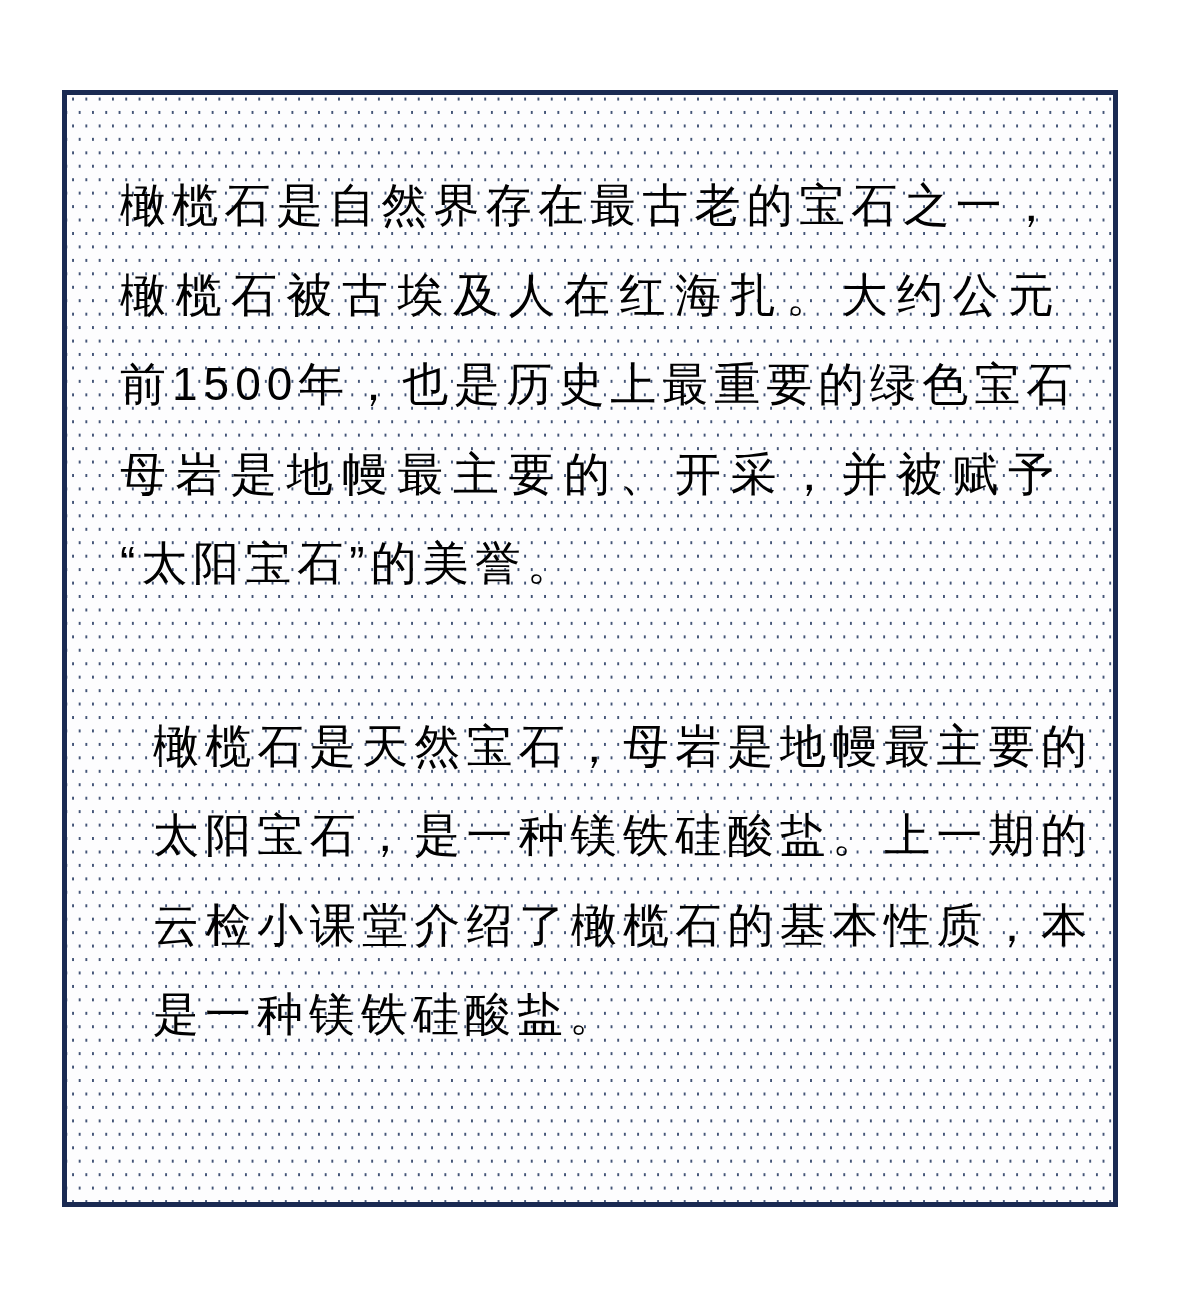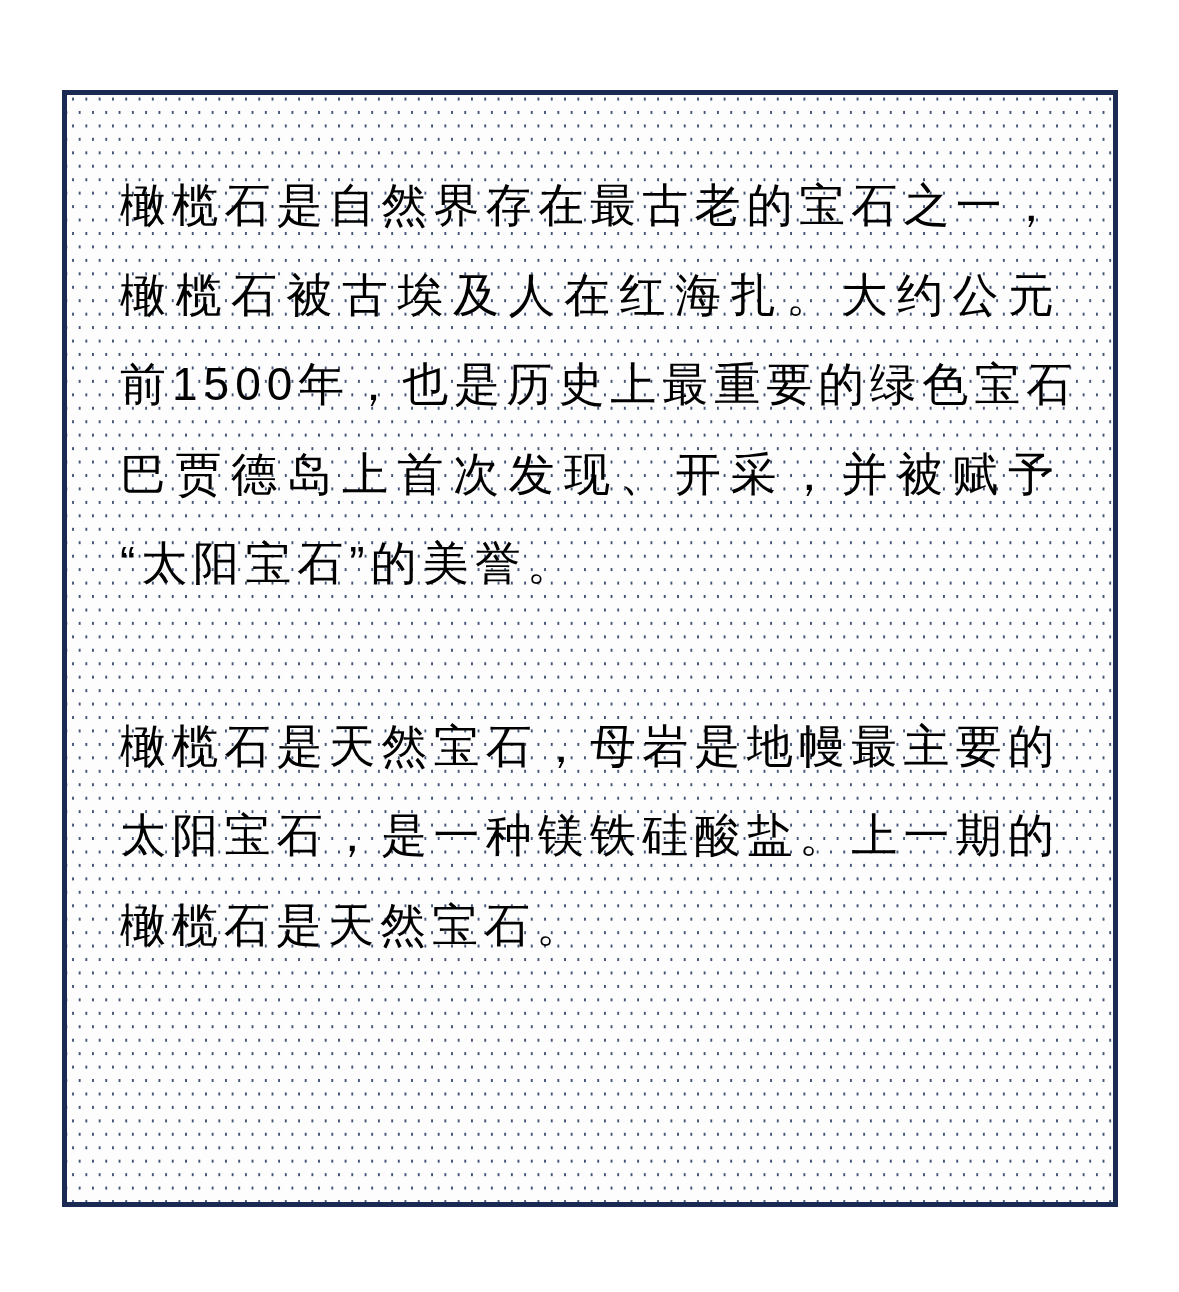--- a/index.html
+++ b/index.html
@@ -40,20 +40,21 @@
   .paragraph {
     width: 940px;
     color: #000000;
     font-size: 46px;
     font-weight: 300;
     line-height: 89.5px;
     letter-spacing: 6px;
   }
   .paragraph + .paragraph {
     margin-top: 93px;
+    margin-left: 33px;
   }
   .line {
     height: 89.5px;
     text-align: justify;
     text-align-last: justify;
     white-space: nowrap;
     overflow: visible;
   }
   .line.last {
     text-align: right;
@@ -64,25 +65,26 @@
 <body>
 
 <div class="page">
   <div class="card">
     <div class="card-inner">
 
       <div class="paragraph">
         <div class="line">橄榄石是自然界存在最古老的宝石之一，</div>
         <div class="line">橄榄石被古埃及人在红海扎。大约公元</div>
         <div class="line">前1500年，也是历史上最重要的绿色宝石</div>
-        <div class="line">巴贾德岛上首次发现、开采，并被赋予</div>
+        <div class="line">母岩是地幔最主要的、开采，并被赋予</div>
         <div class="line last">“太阳宝石”的美誉。</div>
       </div>
 
       <div class="paragraph">
         <div class="line">橄榄石是天然宝石，母岩是地幔最主要的</div>
         <div class="line">太阳宝石，是一种镁铁硅酸盐。上一期的</div>
-        <div class="line last">橄榄石是天然宝石。</div>
+        <div class="line">云检小课堂介绍了橄榄石的基本性质，本</div>
+        <div class="line last">是一种镁铁硅酸盐。</div>
       </div>
 
     </div>
   </div>
 </div>
 
 </body></html>

